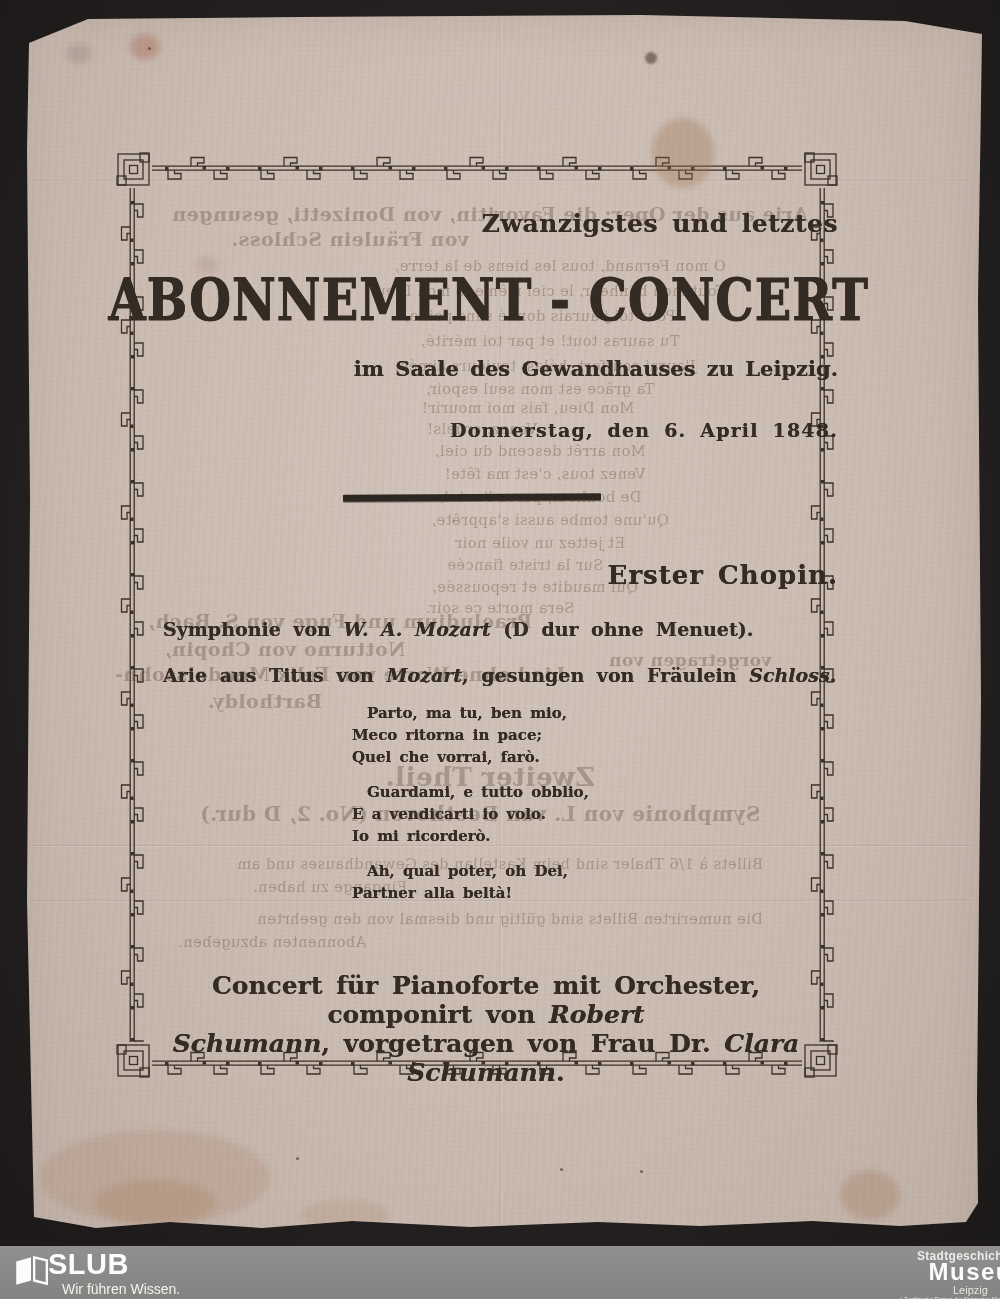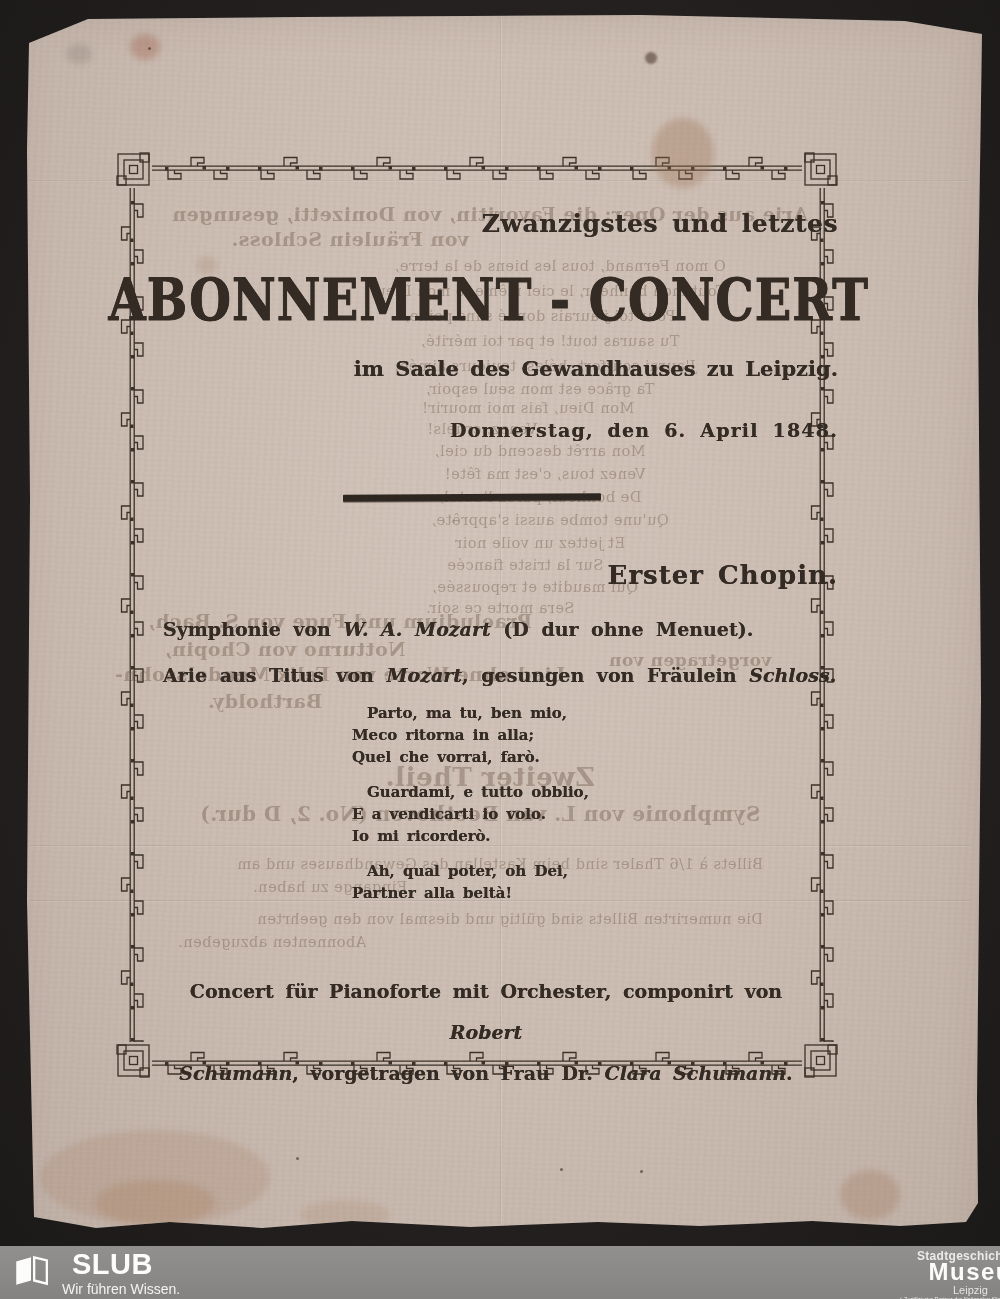--- a/index.html
+++ b/index.html
@@ -45,27 +45,27 @@
   .part-heading{top:560px;font-size:26px;font-weight:bold;letter-spacing:1px;word-spacing:4px;}
   .program-line{position:absolute;left:163px;font-size:19px;font-weight:bold;word-spacing:6px;white-space:nowrap;}
   .pl1{top:618px;}
   .pl2{top:664px;}
   .it{font-style:italic;}
   .verses{position:absolute;left:352px;top:702px;font-size:15px;font-weight:bold;word-spacing:3px;}
   .stanza{margin-bottom:13px;}
   .vline{line-height:22px;white-space:nowrap;}
   .stanza .vline:first-child{margin-left:15px;}
   .closing{position:absolute;left:156px;top:971px;width:660px;text-align:center;
-    font-size:19px;font-weight:bold;word-spacing:5px;line-height:41px;}
+    font-size:25px;font-weight:bold;word-spacing:5px;line-height:29px;}
   
   .footer-bar{position:absolute;left:0;top:1246px;width:1000px;height:53px;z-index:10;
     background:linear-gradient(#92908e,#858381);font-family:"Liberation Sans",sans-serif;}
   .slub{position:absolute;left:12px;top:4px;}
   .slub svg{position:absolute;left:0;top:3px;}
-  .slub-name{position:absolute;left:60px;top:-2px;font-size:29px;font-weight:bold;color:#fcfcfb;letter-spacing:.5px;}
+  .slub-name{position:absolute;left:36px;top:-2px;font-size:29px;font-weight:bold;color:#fcfcfb;letter-spacing:.5px;}
   .slub-tag{position:absolute;left:50px;top:31px;font-size:14px;font-weight:normal;color:#f4f3f1;white-space:nowrap;}
   .museum{position:absolute;left:909px;top:3px;width:134px;height:48px;color:#f2f1ef;}
   .m1{position:absolute;left:8px;top:0;font-size:12px;letter-spacing:.3px;white-space:nowrap;font-weight:bold;color:#ecebe9;}
   .m2{position:absolute;right:0px;top:9px;font-size:24px;font-weight:bold;letter-spacing:1.5px;white-space:nowrap;color:#fbfbfa;}
   .m3{position:absolute;left:44px;top:35px;font-size:11px;color:#e6e5e3;}
   .m4{position:absolute;right:2px;top:47px;font-size:5.5px;color:#f0efed;white-space:nowrap;}
 </style>
 </head>
 <body>
 
@@ -195,21 +195,21 @@
       <div class="center-line dateline">Donnerstag, den 6. April 1848.</div>
       <div class="divider"></div>
       <div class="center-line part-heading">Erster Chopin.</div>
 
       <div class="program-line pl1"><span>Symphonie von </span><span class="it">W. A. Mozart</span><span> (D dur ohne Menuet).</span></div>
       <div class="program-line pl2"><span>Arie aus Titus von </span><span class="it">Mozart</span><span>, gesungen von Fräulein </span><span class="it">Schloss</span><span>.</span></div>
 
       <div class="verses">
           <div class="stanza">
             <div class="vline">Parto, ma tu, ben mio,</div>
-            <div class="vline">Meco ritorna in alla;</div>
+            <div class="vline">Meco ritorna in pace;</div>
             <div class="vline">Quel che vorrai, farò.</div>
           </div>
           <div class="stanza">
             <div class="vline">Guardami, e tutto obblio,</div>
             <div class="vline">E a vendicarti io volo.</div>
             <div class="vline">Io mi ricorderò.</div>
           </div>
           <div class="stanza">
             <div class="vline">Ah, qual poter, oh Dei,</div>
             <div class="vline">Partner alla beltà!</div>

